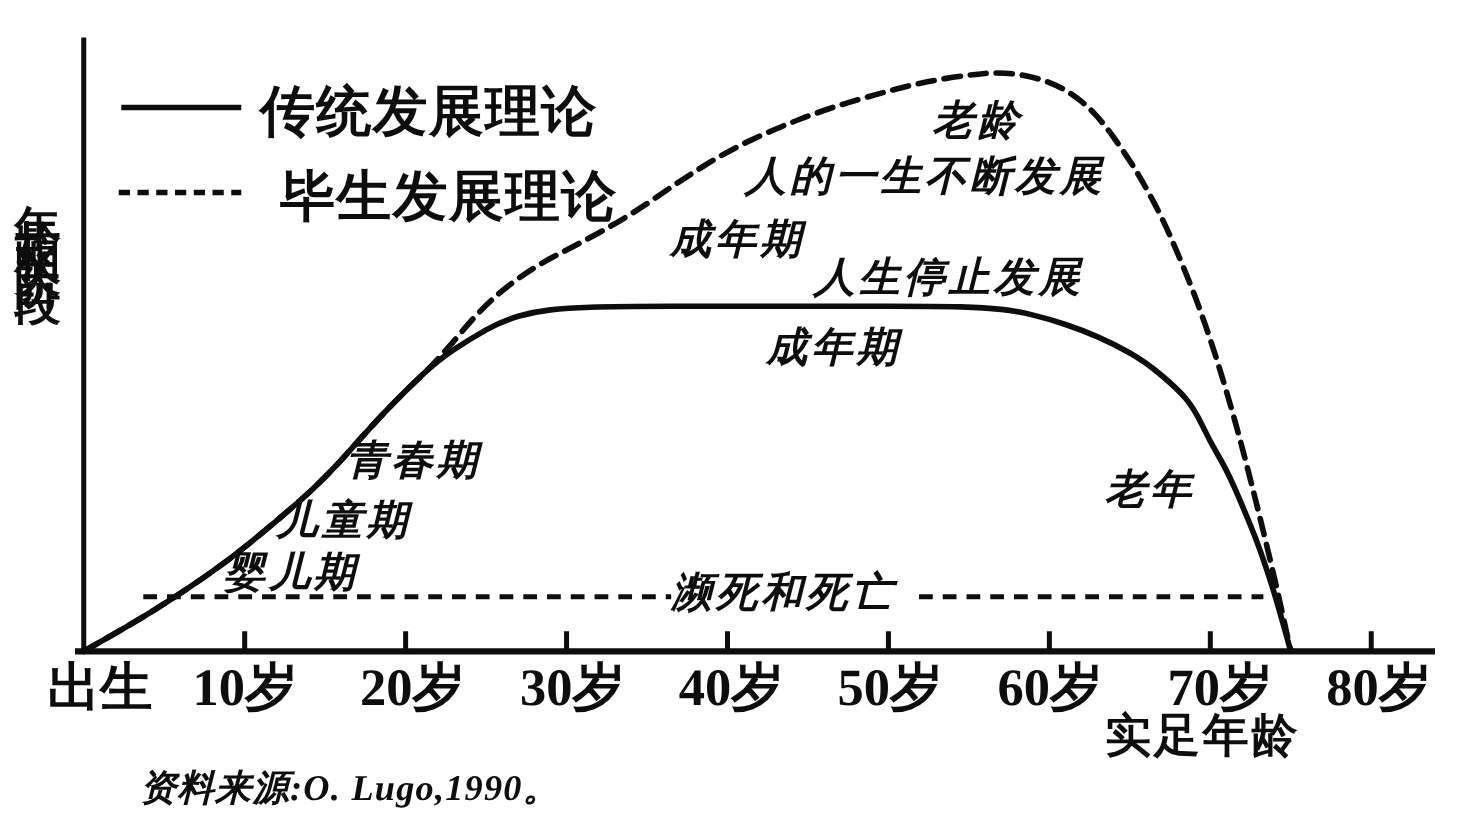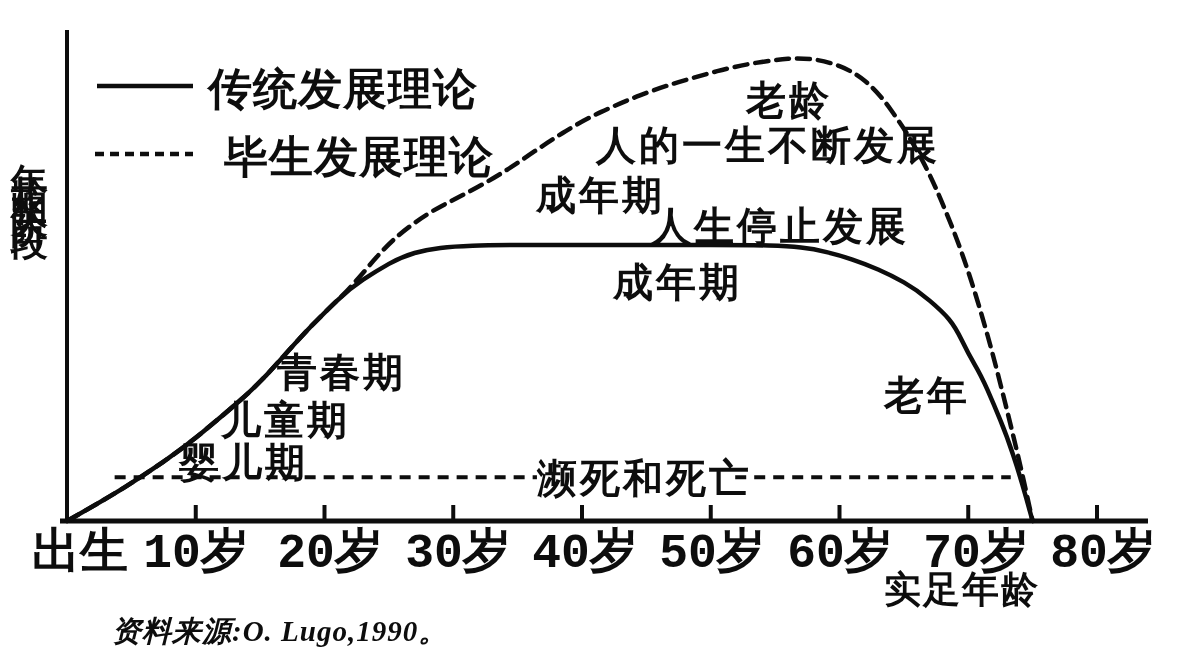--- a/index.html
+++ b/index.html
@@ -4,23 +4,23 @@
 <style>
   html,body{margin:0;padding:0;background:#ffffff;}
   body{
     position:relative;width:1181px;height:668px;overflow:hidden;
     font-family:"Liberation Serif","DejaVu Serif",serif;
     color:#0d0d0d;font-weight:bold;
   }
   #plot{position:absolute;left:0;top:0;}
   .ink{stroke:#0d0d0d;}
   .txt{position:absolute;white-space:nowrap;line-height:1.1;}
-  .ann{font-size:40px;letter-spacing:3px;}
+  .ann{font-size:33px;letter-spacing:3px;font-style:italic;}
   .legend-label{font-size:44px;letter-spacing:1px;}
-  .tick-label{font-size:48px;top:528px;transform:translateX(-50%);font-family:Liberation Mono, monospace;}
+  .tick-label{font-size:42px;top:528px;transform:translateX(-50%);}
   .axis-title{font-size:37px;letter-spacing:2px;}
   .y-axis-label{
     font-size:37px;letter-spacing:12px;
     writing-mode:vertical-rl;text-orientation:upright;
   }
   .source{font-size:29px;letter-spacing:1px;font-style:italic;}
 </style>
 </head>
 <body>
 

